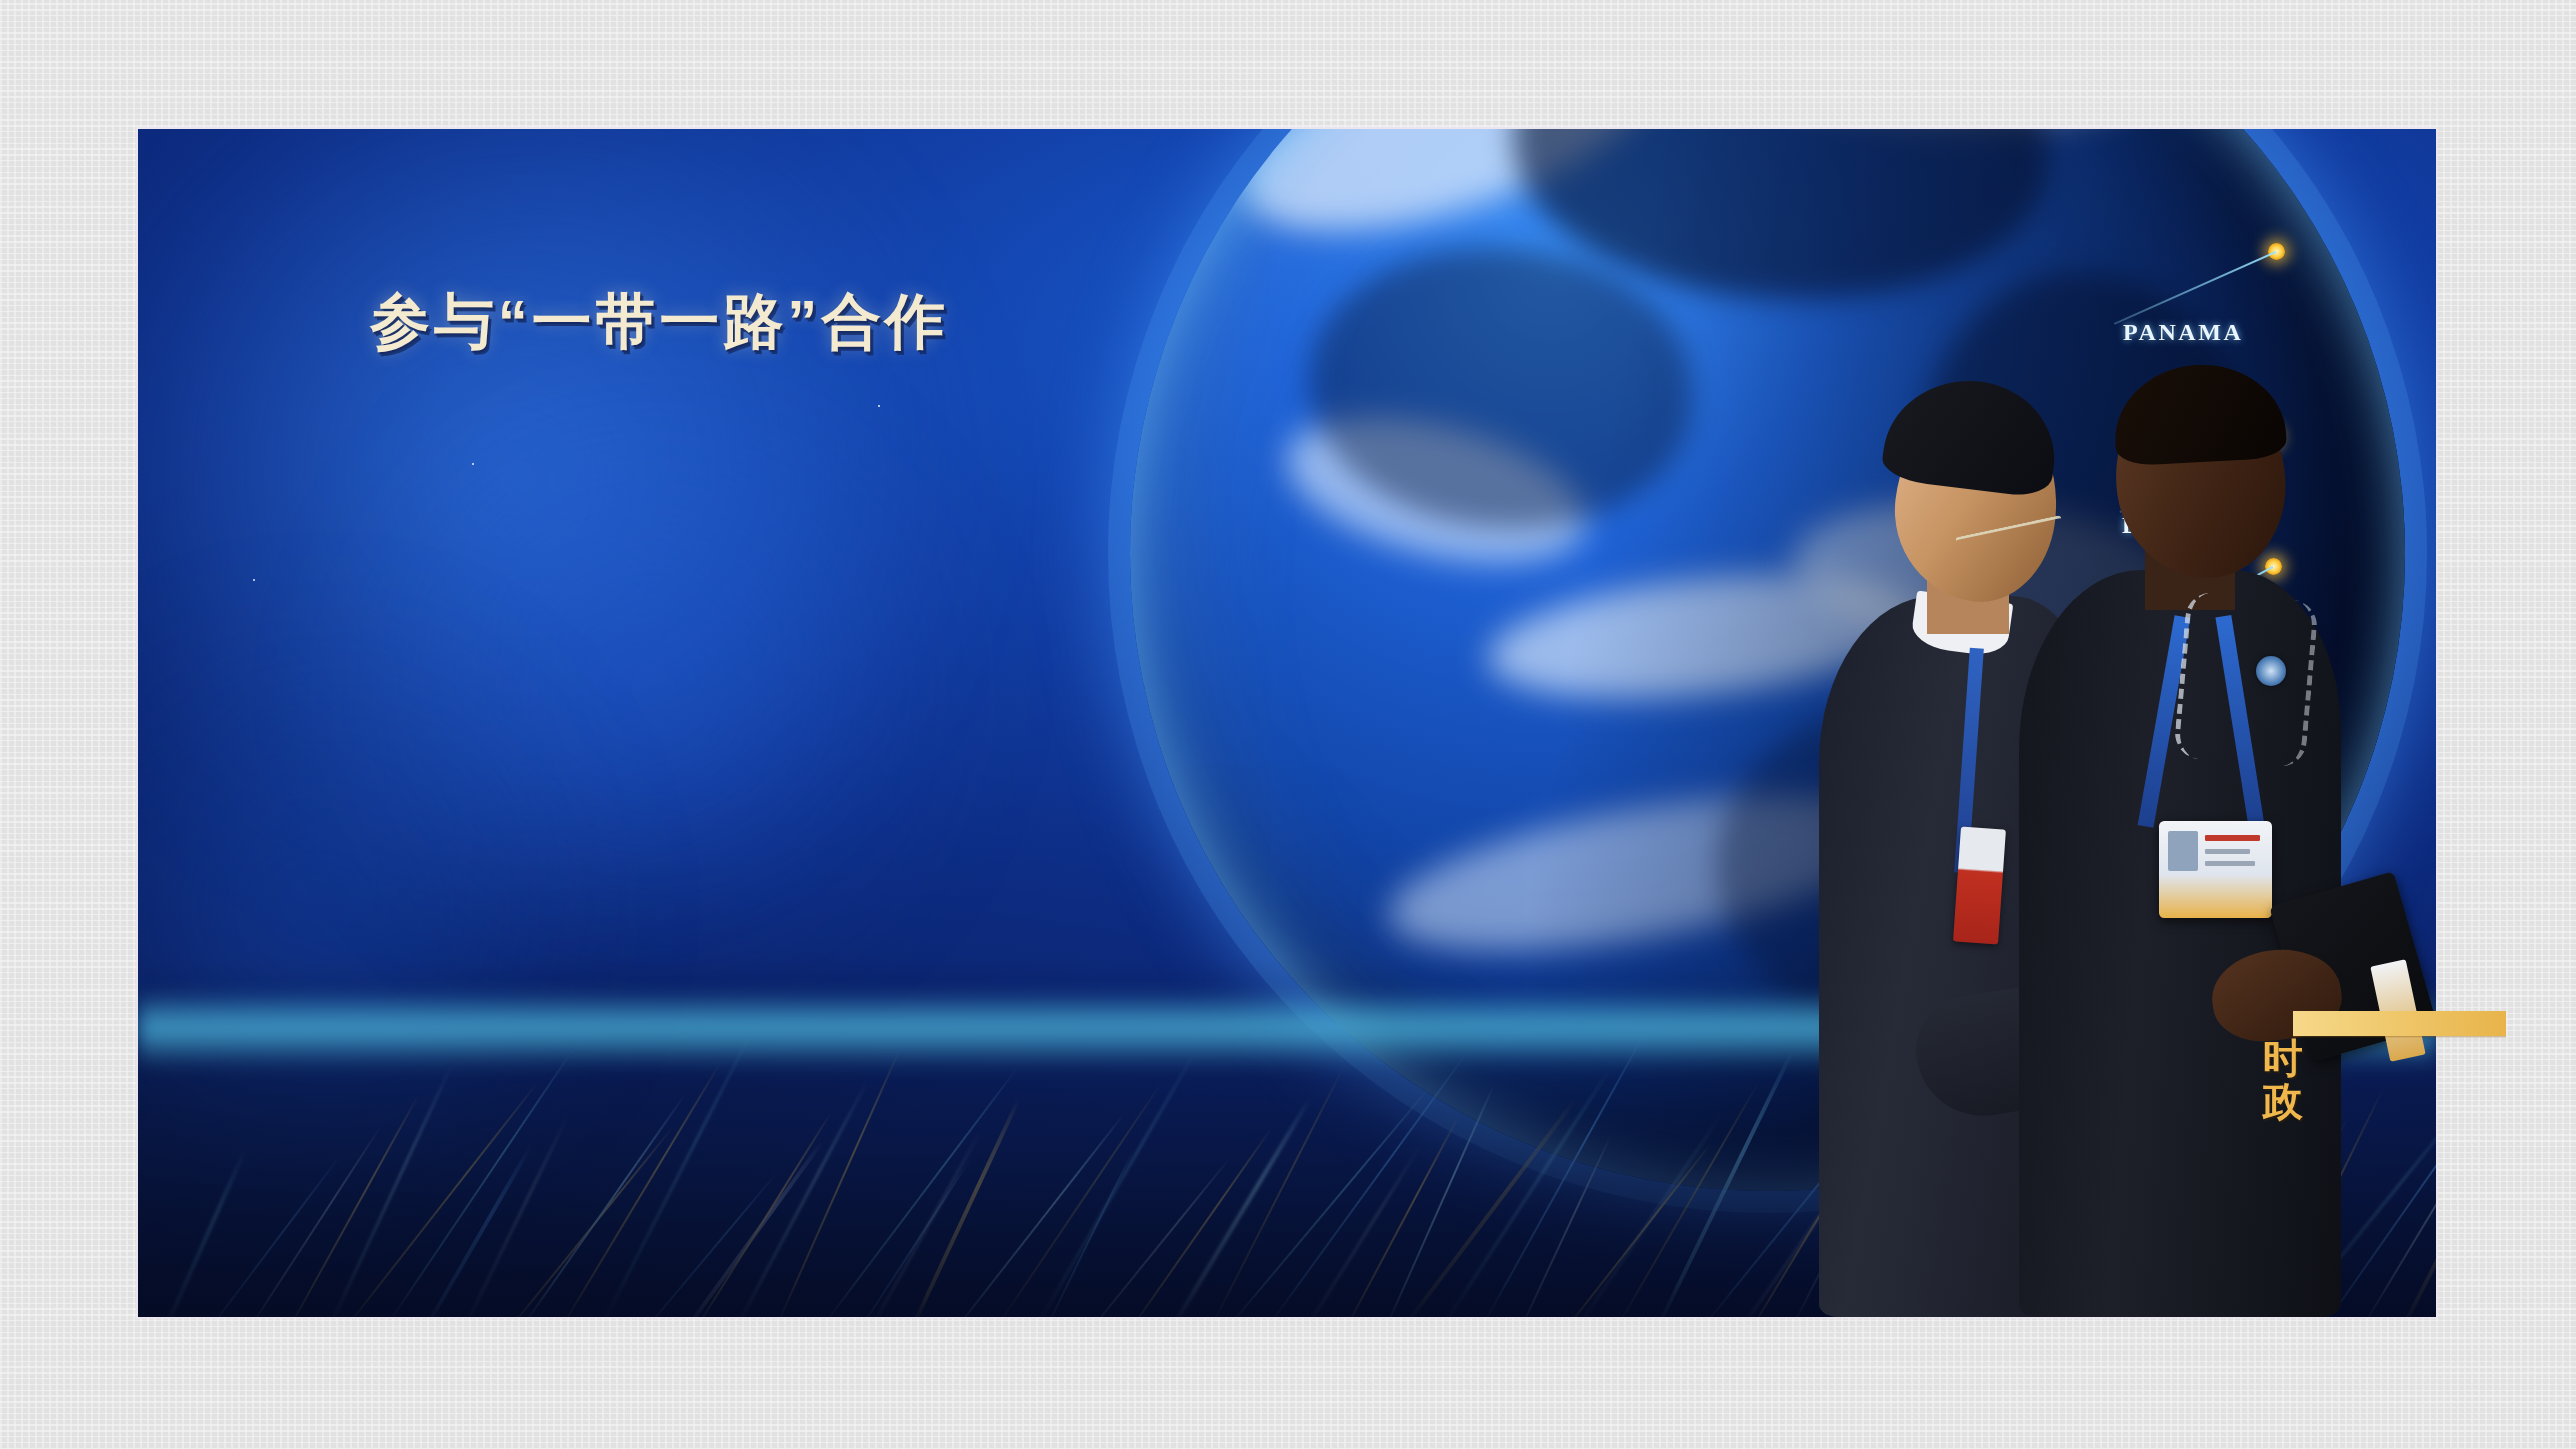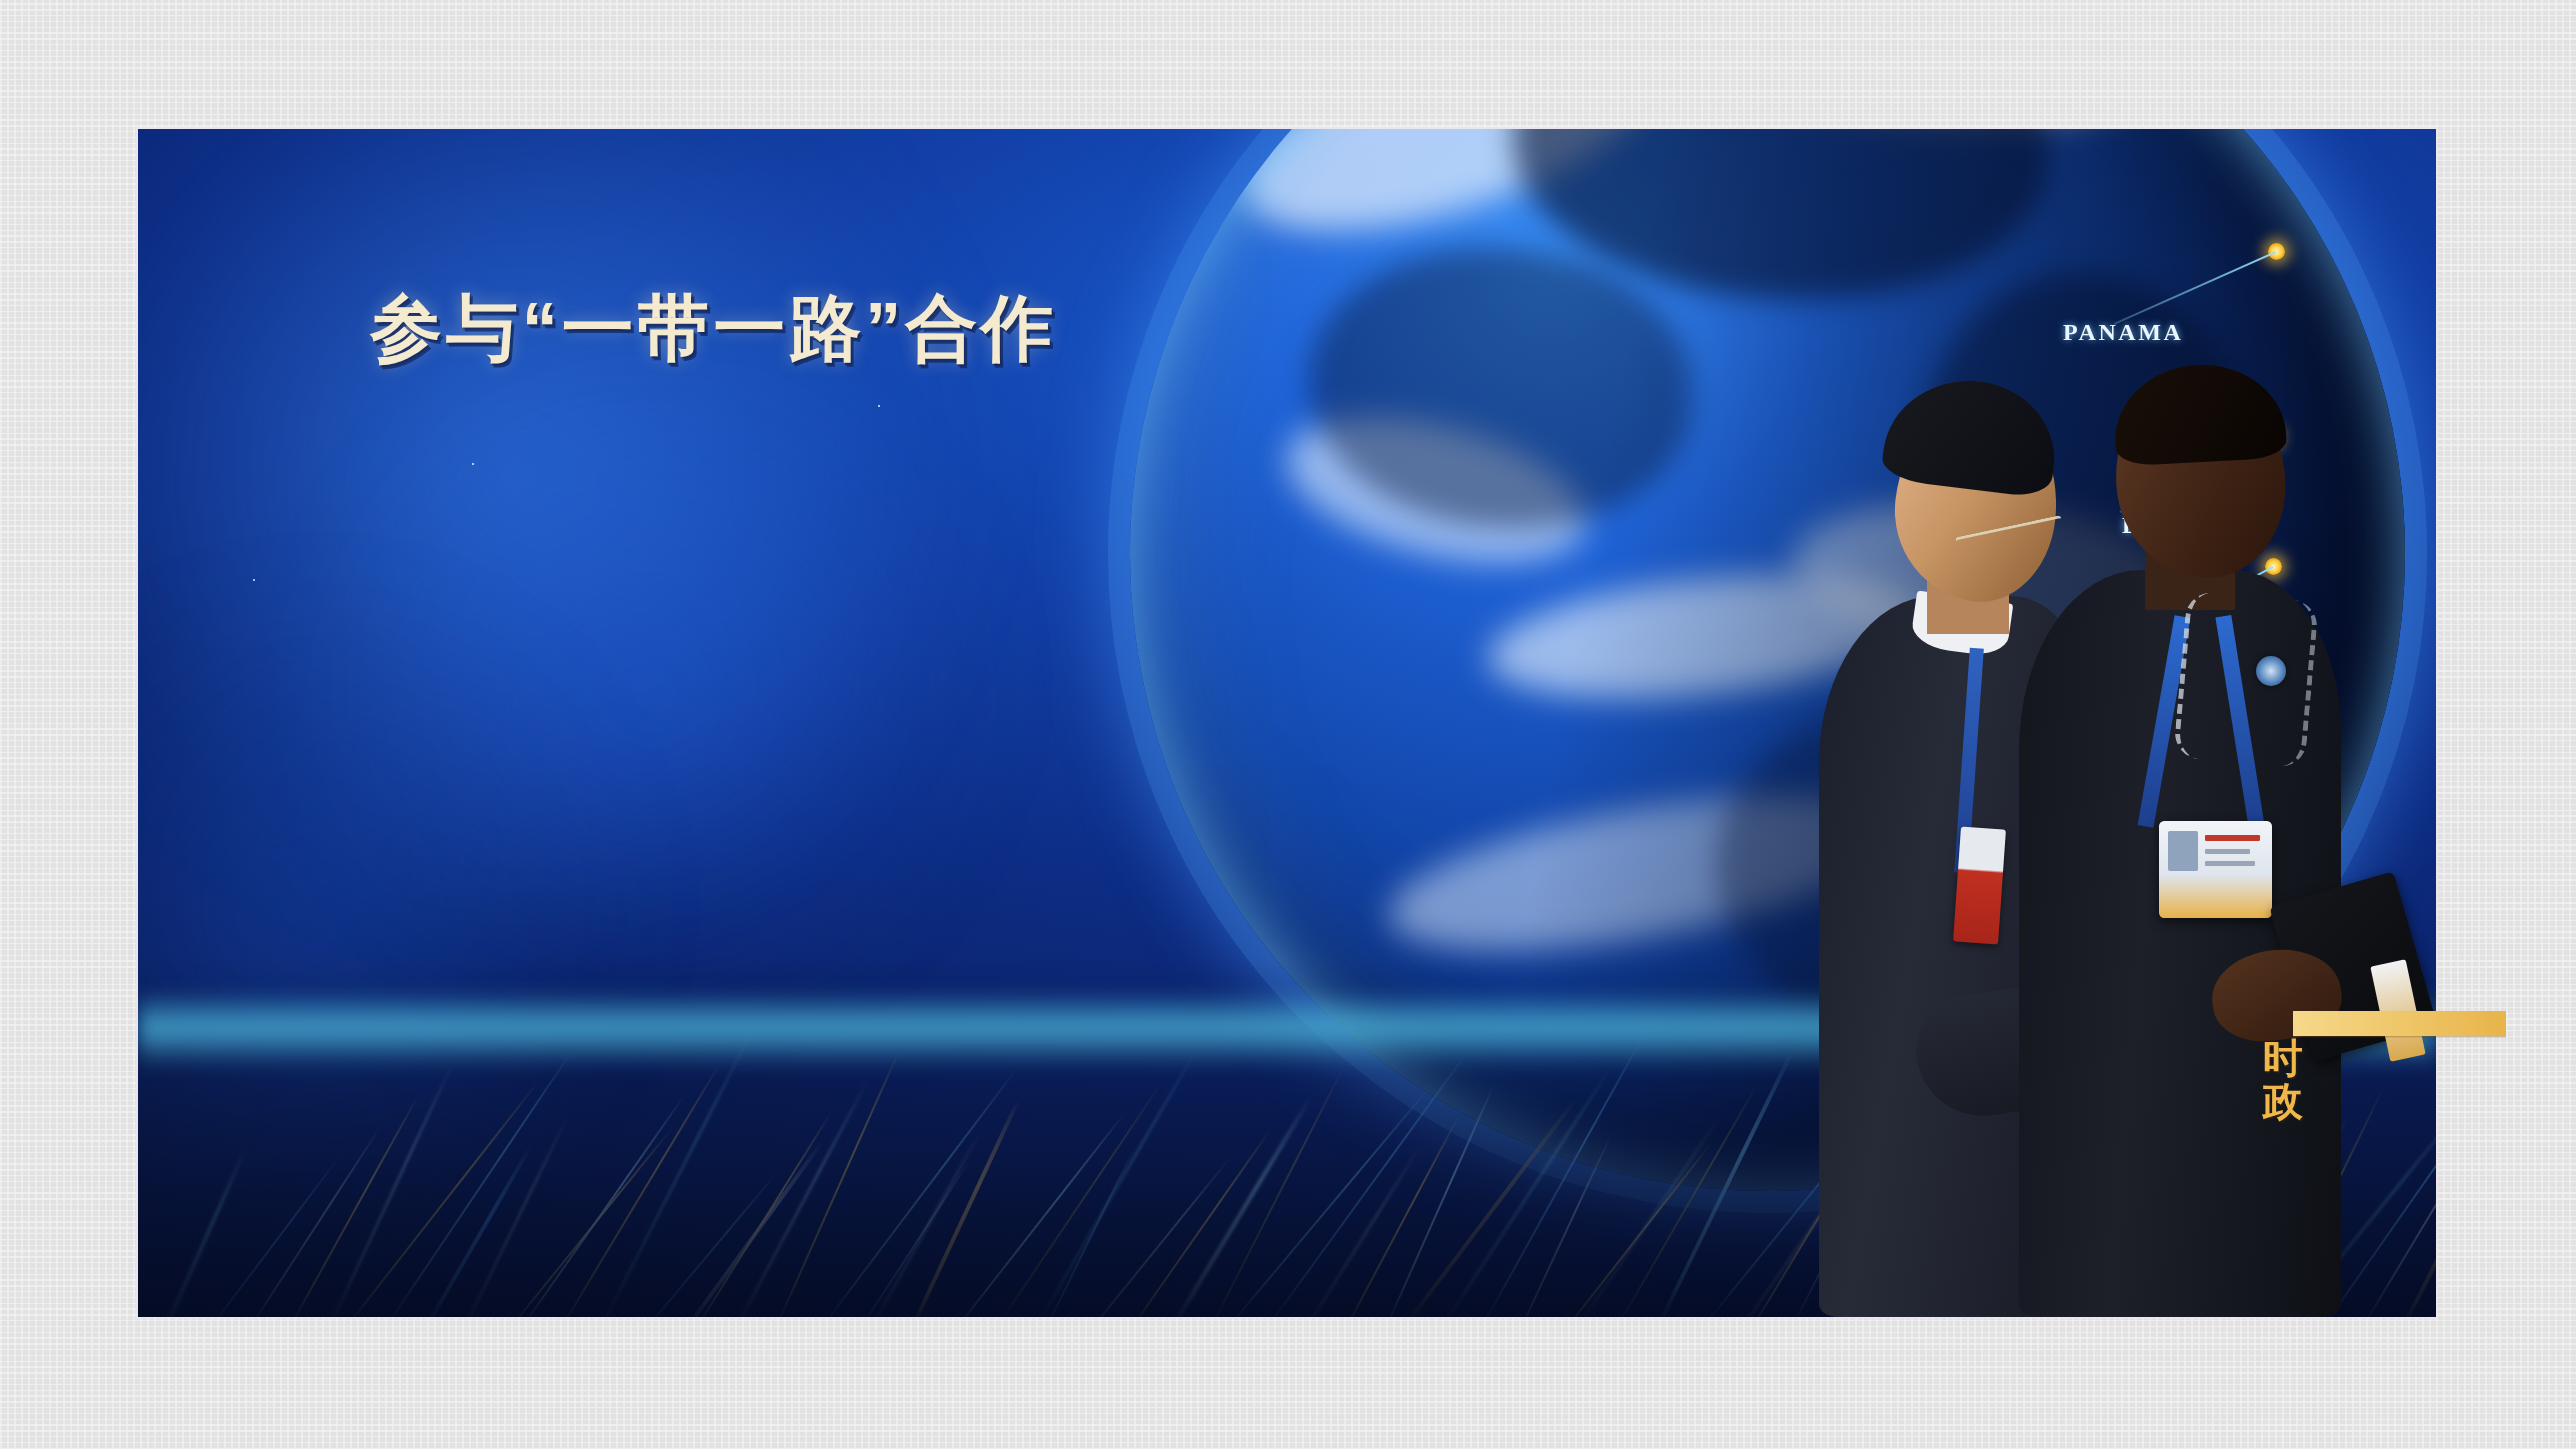--- a/index.html
+++ b/index.html
@@ -99,21 +99,21 @@
     font-family:"Liberation Sans",sans-serif;font-weight:700;
     line-height:1.0;white-space:nowrap;
     text-shadow:
       3.2px 3.9px 0 rgba(18,40,100,.75),
       0 0 16.7px rgba(255,240,190,.35),
       1.3px 1.9px 1.3px rgba(10,24,70,.9);
   }
   .hl-1{font-size:76px;margin-left:193px;letter-spacing:10.3px;}
   .hl-2{font-size:102px;margin-top:31px;letter-spacing:3.9px;margin-left:54px;}
   .hl-3{font-size:102px;margin-top:28px;letter-spacing:3.9px;margin-left:23px;}
-  .hl-4{font-size:72px;margin-top:37px;letter-spacing:3.9px;margin-left:0;}
+  .hl-4{font-size:60px;margin-top:37px;letter-spacing:3.9px;margin-left:0;}
 
   
   #floor{position:absolute;left:0;bottom:0;width:100%;height:361px;overflow:hidden;}
   #horizon{
     position:absolute;left:0;top:36px;width:100%;height:77px;
     background:linear-gradient(180deg,rgba(60,180,255,0) 0%,rgba(90,215,255,.85) 48%,rgba(40,150,255,0) 100%);
     filter:blur(9px);
   }
   #floorfade{position:absolute;inset:0;background:linear-gradient(180deg,rgba(7,21,63,0) 0%,rgba(6,16,48,.55) 55%,rgba(4,10,34,.9) 100%);}
   .ray{position:absolute;bottom:-26px;width:2.6px;height:309px;transform-origin:50% 100%;border-radius:1.9px;}
@@ -224,21 +224,21 @@
         <div class="dark" style="left:62%;top:28%;width:26%;height:30%;opacity:.8;"></div>
         <div class="dark" style="left:46%;top:62%;width:30%;height:26%;opacity:.6;"></div>
         <div id="terminator"></div>
         <div id="limb"></div>
       </div>
       <div id="atmos"></div>
 
       <div id="pins">
           <div class="pin-dot" style="left: 1138px; top: 327px; background: radial-gradient(circle, rgb(255, 244, 200) 0%, rgb(255, 210, 74) 42%, rgb(232, 160, 21) 72%, rgba(232, 160, 21, 0) 100%);"></div>
           <div class="pin-line" style="left: 1146px; top: 335px; width: 177px; transform: rotate(156deg);"></div>
-          <div class="pin-label" style="left: 933px; top: 403px;">PANAMA</div>
+          <div class="pin-label" style="left: 993px; top: 403px;">PANAMA</div>
           <div class="pin-dot" style="left: 1132px; top: 513px; background: radial-gradient(circle, rgb(255, 244, 200) 0%, rgb(255, 210, 74) 42%, rgb(232, 160, 21) 72%, rgba(232, 160, 21, 0) 100%);"></div>
           <div class="pin-line" style="left: 1140px; top: 522px; width: 167px; transform: rotate(154deg);"></div>
           <div class="pin-label" style="left: 992px; top: 596px;">ECUADOR</div>
           <div class="pin-dot" style="left: 1135px; top: 642px; background: radial-gradient(circle, rgb(255, 244, 200) 0%, rgb(255, 210, 74) 42%, rgb(232, 160, 21) 72%, rgba(232, 160, 21, 0) 100%);"></div>
           <div class="pin-line" style="left: 1143px; top: 650px; width: 161px; transform: rotate(152deg);"></div>
           <div class="pin-label" style="left: 1001px; top: 728px;">PERU</div>
         </div>
     </div>
 
     <div id="headline">

